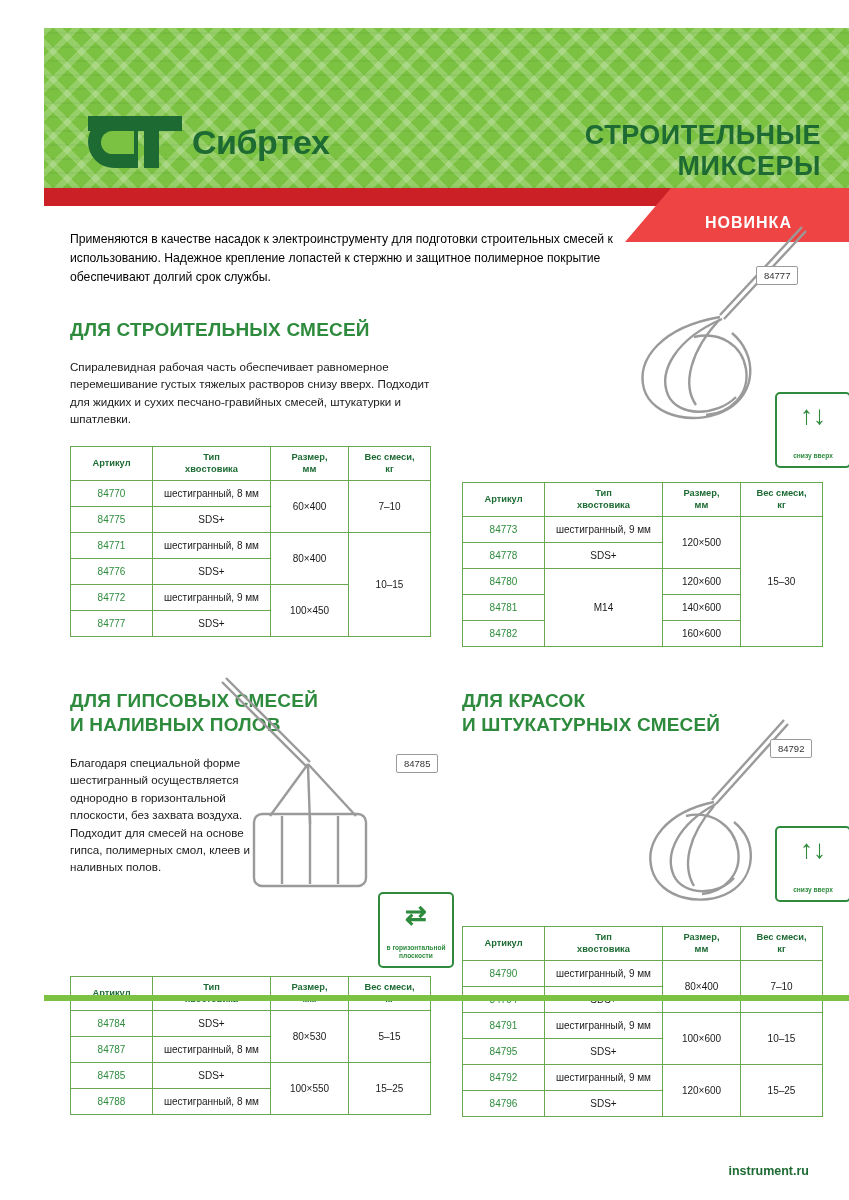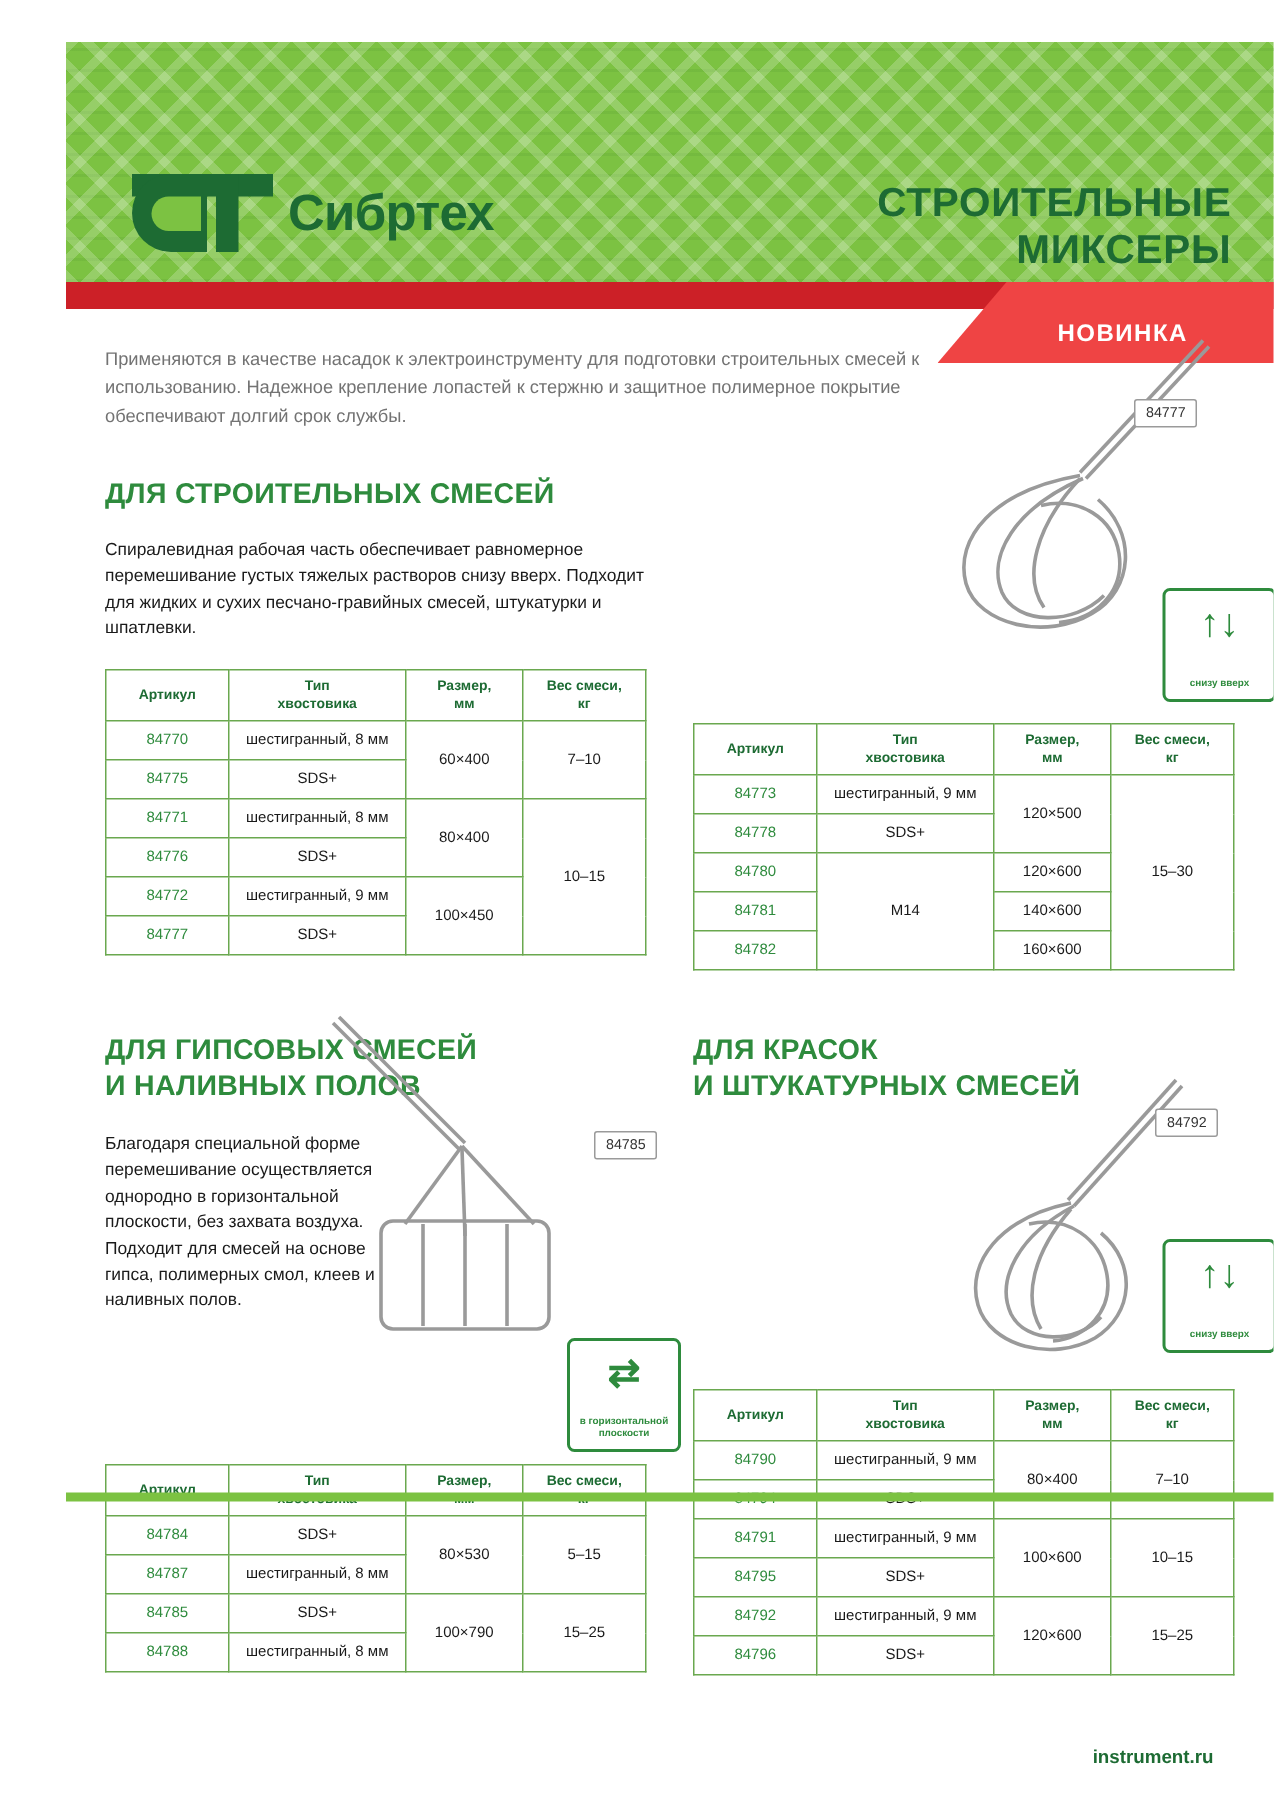--- a/index.html
+++ b/index.html
@@ -77,21 +77,21 @@
     background: #ef4444;
     clip-path: polygon(46px 0, 240px 0, 240px 54px, 0 54px);
   }
   .novelty span {
     position: absolute; left: 80px; top: 26px;
     color: #ffffff; font-size: 16px; font-weight: bold; letter-spacing: 1px;
   }
   
   .intro {
     position: absolute; left: 40px; top: 216px; width: 575px;
-    font-size: 12.2px; line-height: 1.55; color: #737373;
+    font-size: 12.2px; line-height: 1.55; color: #000000;
   }
   
   .sect-h {
     position: absolute;
     color: #2e8b3d; font-weight: bold;
     letter-spacing: 0.2px;
   }
   .sect-1 { left: 40px; top: 305px; font-size: 19px; }
   .sect-2 { left: 40px; top: 675px; font-size: 19px; line-height: 1.25; }
   .sect-3 { left: 432px; top: 675px; font-size: 19px; line-height: 1.25; }
@@ -326,21 +326,21 @@
         <td class="art">84782</td>
         <td>160×600</td>
       </tr>
     </tbody>
   </table>
 
   <div class="sect-h sect-2">
     <div>ДЛЯ ГИПСОВЫХ СМЕСЕЙ</div>
     <div>И НАЛИВНЫХ ПОЛОВ</div>
   </div>
-  <div class="body-txt p2">Благодаря специальной форме перемешивание осуществляется однородно в горизонтальной плоскости, без захвата воздуха. Подходит для смесей на основе гипса, полимерных смол, клеев и наливных полов.</div>
+  <div class="body-txt p2">Благодаря специальной форме шестигранный осуществляется однородно в горизонтальной плоскости, без захвата воздуха. Подходит для смесей на основе гипса, полимерных смол, клеев и наливных полов.</div>
 
   <svg class="draw d2" width="250" height="240" viewBox="0 0 250 240">
     <g fill="none" stroke="#9a9a9a" stroke-width="2.4">
       <line x1="12" y1="8" x2="96" y2="92"></line>
       <line x1="16" y1="4" x2="100" y2="88"></line>
       <path d="M98 90 L60 142"></path>
       <path d="M98 90 L146 142"></path>
       <path d="M98 92 L100 150"></path>
       <rect x="44" y="140" width="112" height="72" rx="8"></rect>
       <line x1="72" y1="142" x2="72" y2="210"></line>
@@ -379,21 +379,21 @@
         <td rowspan="2">80×530</td>
         <td rowspan="2">5–15</td>
       </tr>
       <tr>
         <td class="art">84787</td>
         <td>шестигранный, 8 мм</td>
       </tr>
       <tr>
         <td class="art">84785</td>
         <td>SDS+</td>
-        <td rowspan="2">100×790</td>
+        <td rowspan="2">100×550</td>
         <td rowspan="2">15–25</td>
       </tr>
       <tr>
         <td class="art">84788</td>
         <td>шестигранный, 8 мм</td>
       </tr>
     </tbody>
   </table>
 
   <div class="sect-h sect-3">

